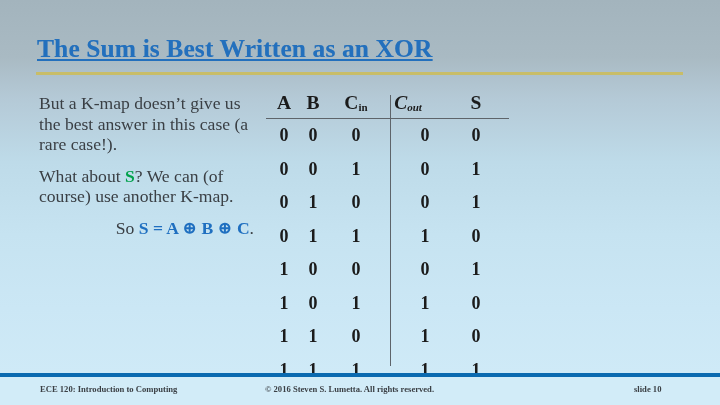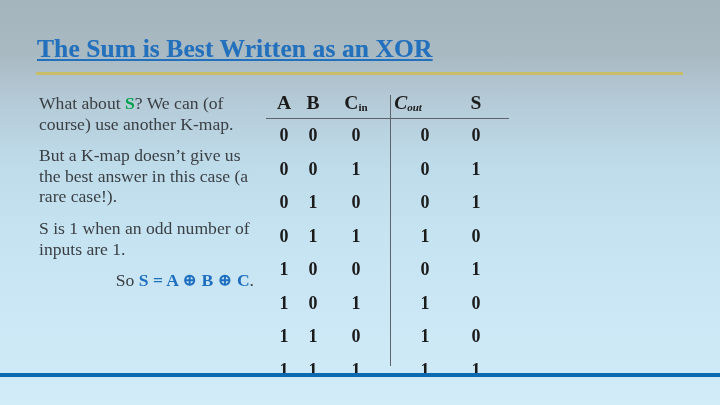--- a/index.html
+++ b/index.html
@@ -170,23 +170,22 @@
 </style>
 </head>
 <body>
 
 <div id="slide">
 
   <div id="title">The Sum is Best Written as an XOR</div>
   <div id="title-rule"></div>
 
   <div id="body-text">
+    <p>But a K-map doesn’t give us the best answer in this case (a rare case!).</p>
     <p><span>What about </span><span class="hl-green">S</span><span>?  We can (of course) use another K-map.</span></p>
-    <p>But a K-map doesn’t give us the best answer in this case (a rare case!).</p>
-    <p>S is 1 when an odd number of inputs are 1.</p>
     <p><span>So </span><span class="hl-blue">S = A ⊕ B ⊕ C</span><span>.</span></p>
   </div>
 
   <div id="truth-table">
     <div id="tt-head">
       <span class="tt-cell tt-head-cell" style="left:22px;">A</span>
       <span class="tt-cell tt-head-cell" style="left:51px;">B</span>
       <span class="tt-cell tt-head-cell" style="left:94px;"><span>C</span><sub>in</sub></span>
       <span class="tt-cell tt-head-cell" style="left:146px;font-style:italic;"><span>C</span><sub>out</sub></span>
       <span class="tt-cell tt-head-cell" style="left:214px;">S</span>
@@ -247,14 +246,19 @@
           <span class="tt-cell tt-val" style="left: 22px;">1</span>
           <span class="tt-cell tt-val" style="left: 51px;">1</span>
           <span class="tt-cell tt-val" style="left: 94px;">1</span>
           <span class="tt-cell tt-val" style="left: 163px;">1</span>
           <span class="tt-cell tt-val" style="left: 214px;">1</span>
         </div>
       </div>
   </div>
 
   <div id="footer-bar"></div>
+  <div id="footer">
+    <span class="footer-text" id="footer-course">ECE 120: Introduction to Computing</span>
+    <span class="footer-text" id="footer-copyright">© 2016 Steven S. Lumetta.  All rights reserved.</span>
+    <span class="footer-text" id="footer-slide">slide 10</span>
+  </div>
 
 </div>
 
 </body></html>

